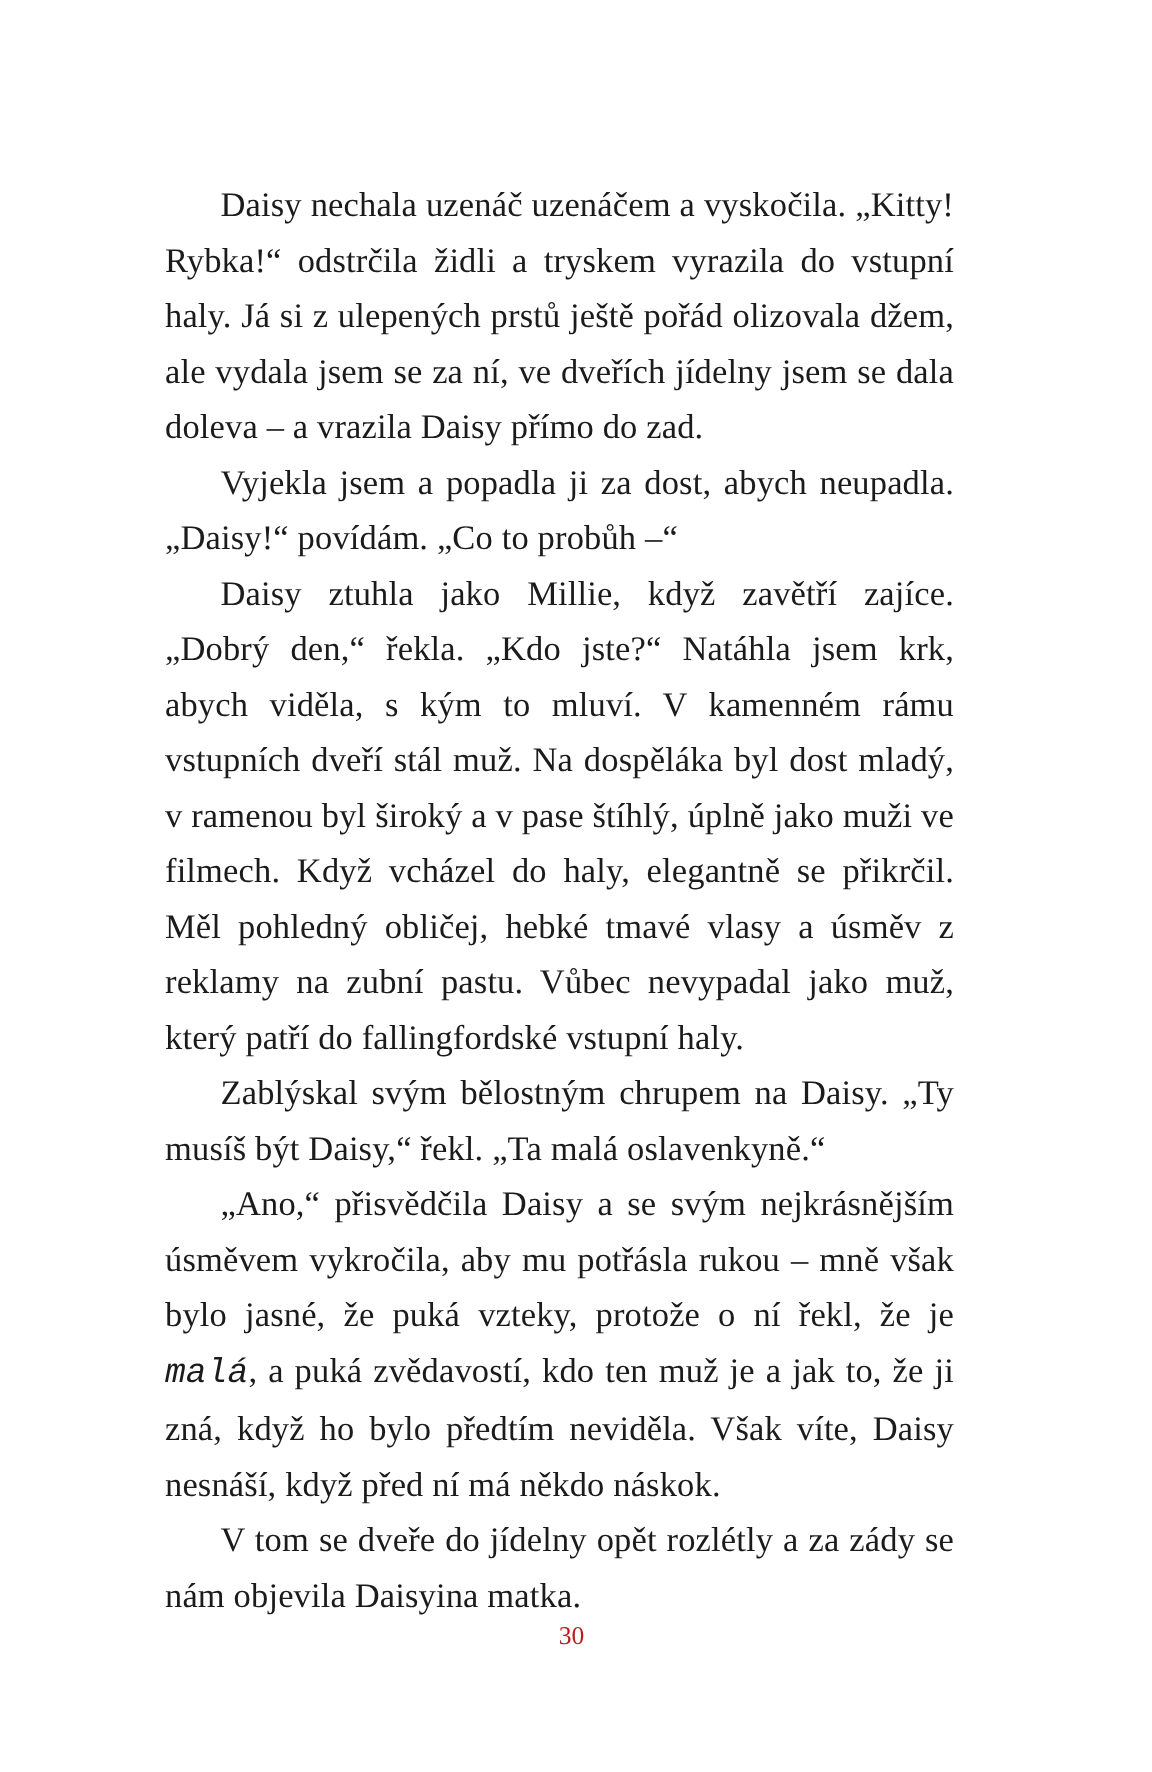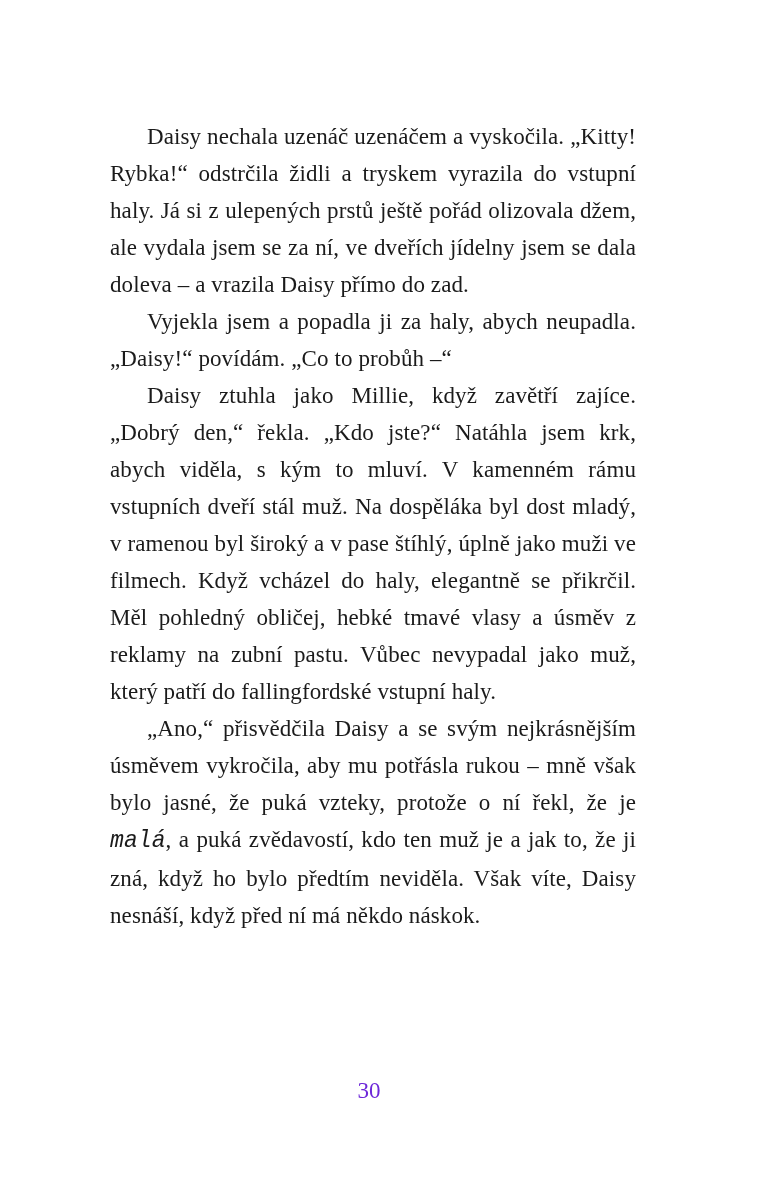--- a/index.html
+++ b/index.html
@@ -30,33 +30,35 @@
     text-align: justify;
     text-indent: 37px;
     letter-spacing: 0.1px;
   }
   .text-block p em {
     font-style: italic;
     font-family: Liberation Mono, monospace;
   }
   .page-number {
     position: absolute;
-    left: 106px;
+    left: 118px;
     width: 526px;
     top: 1077px;
     text-align: center;
-    font-size: 23px;
+    font-size: 17px;
     line-height: 28px;
-    color: #6d28d9;
+    color: #b91c1c;
   }
 </style>
 </head>
 <body>
 
 <div class="page">
   <div class="text-block">
       <p><span>Daisy nechala uzenáč uzenáčem a vyskočila. „Kitty! Rybka!“ odstrčila židli a tryskem vyrazila do vstupní haly. Já si z ulepených prstů ještě pořád olizovala džem, ale vydala jsem se za ní, ve dveřích jídelny jsem se dala doleva – a vrazila Daisy přímo do zad.</span></p>
-      <p><span>Vyjekla jsem a popadla ji za haly, abych neupadla. „Daisy!“ povídám. „Co to probůh –“</span></p>
+      <p><span>Vyjekla jsem a popadla ji za dost, abych neupadla. „Daisy!“ povídám. „Co to probůh –“</span></p>
       <p><span>Daisy ztuhla jako Millie, když zavětří zajíce. „Dobrý den,“ řekla. „Kdo jste?“ Natáhla jsem krk, abych viděla, s kým to mluví. V kamenném rámu vstupních dveří stál muž. Na dospěláka byl dost mladý, v ramenou byl široký a v pase štíhlý, úplně jako muži ve filmech. Když vcházel do haly, elegantně se přikrčil. Měl pohledný obličej, hebké tmavé vlasy a úsměv z reklamy na zubní pastu. Vůbec nevypadal jako muž, který patří do fallingfordské vstupní haly.</span></p>
+      <p><span>Zablýskal svým bělostným chrupem na Daisy. „Ty musíš být Daisy,“ řekl. „Ta malá oslavenkyně.“</span></p>
       <p><span>„Ano,“ přisvědčila Daisy a se svým nejkrásnějším úsměvem vykročila, aby mu potřásla rukou – mně však bylo jasné, že puká vzteky, protože o ní řekl, že je </span><em>malá</em><span>, a puká zvědavostí, kdo ten muž je a jak to, že ji zná, když ho bylo předtím neviděla. Však víte, Daisy nesnáší, když před ní má někdo náskok.</span></p>
+      <p><span>V tom se dveře do jídelny opět rozlétly a za zády se nám objevila Daisyina matka.</span></p>
     </div>
   <div class="page-number">30</div>
 </div>
 
 </body></html>

